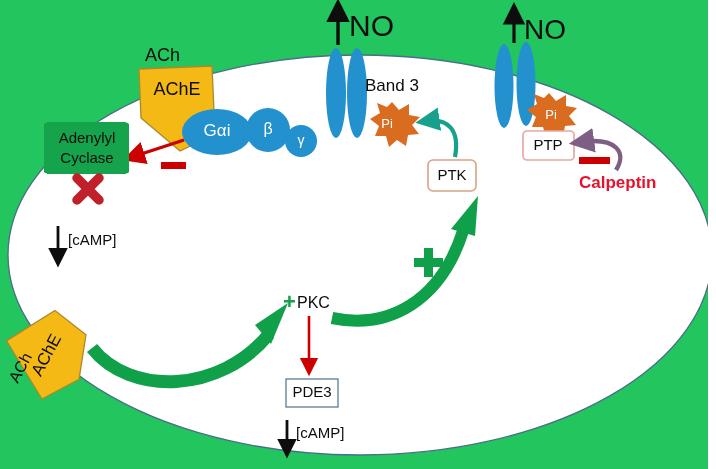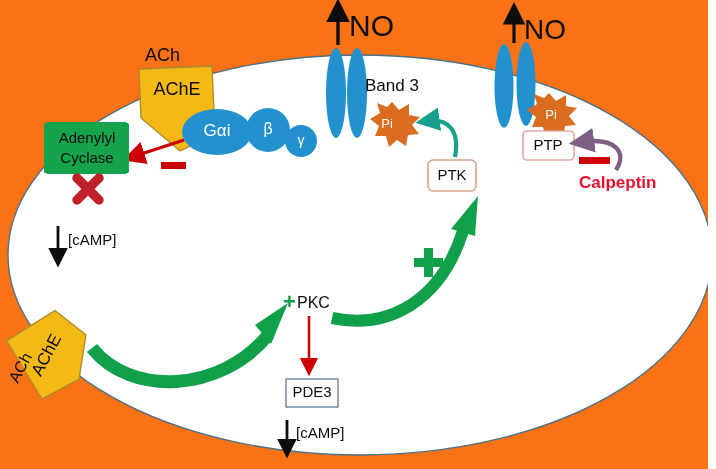--- a/index.html
+++ b/index.html
@@ -8,21 +8,21 @@
     padding: 0;
     background: #ffffff;
   }
   body {
     font-family: "Liberation Sans", sans-serif;
   }
   #figure-root {
     position: relative;
     width: 708px;
     height: 469px;
-    background: #f97316;
+    background: #22c55e;
     overflow: hidden;
   }
   #figure-svg {
     position: absolute;
     top: 0;
     left: 0;
     width: 716px;
     height: 469px;
   }
   .dgm-text {

